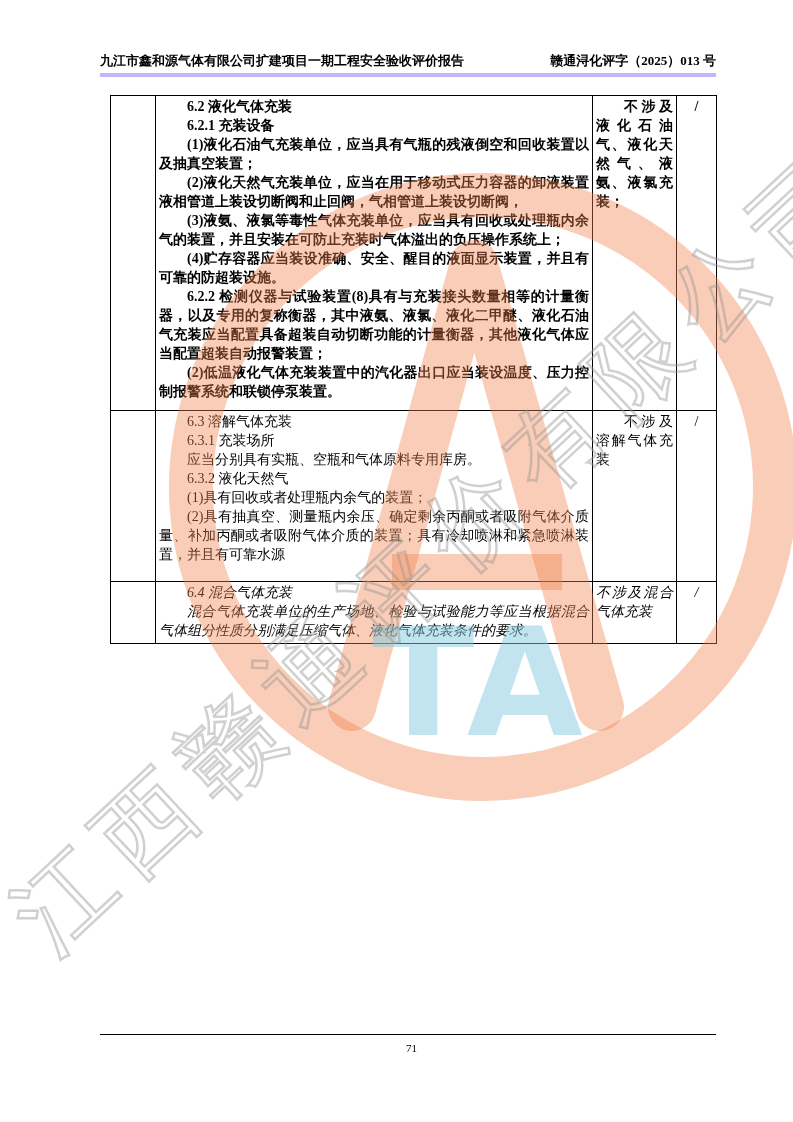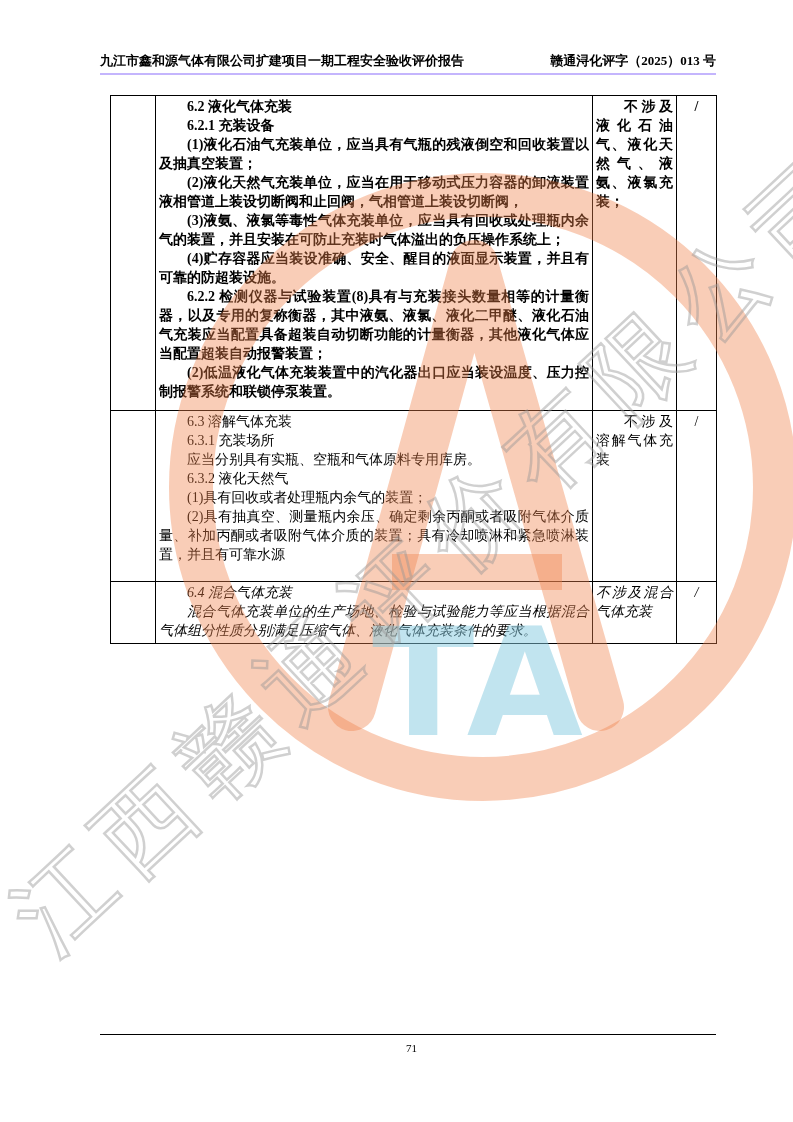--- a/index.html
+++ b/index.html
@@ -9,21 +9,21 @@
     background:#ffffff;
     overflow:hidden;
     font-family:"Liberation Serif","DejaVu Serif",serif;
     color:#000;
   }
   
   .header{
     position:absolute;left:100px;top:52px;width:616px;
     display:flex;justify-content:space-between;align-items:flex-end;
     font-size:13px;font-weight:bold;
-    border-bottom:2px solid #c4b5fd;
+    border-bottom:4px solid #c4b5fd;
     padding-bottom:3px;
   }
   
   table.compliance{
     position:absolute;left:110px;top:95px;
     width:606px;
     border-collapse:collapse;
     table-layout:fixed;
     z-index:1;
   }

